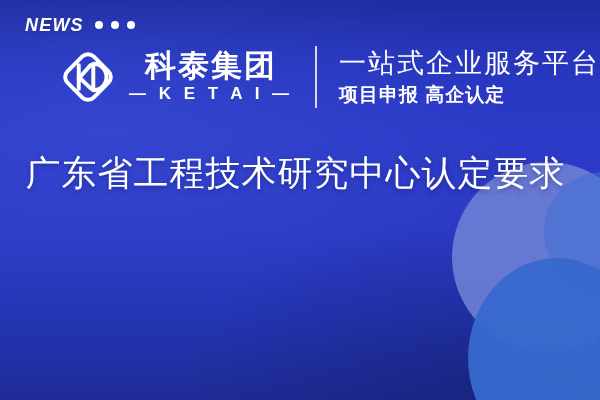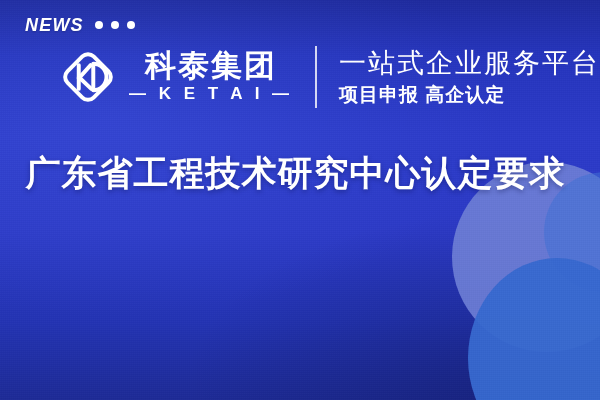--- a/index.html
+++ b/index.html
@@ -182,21 +182,21 @@
 
   
   #headline {
     position: absolute;
     left: 0;
     right: 9px;
     top: 152px;
     text-align: center;
     color: #ffffff;
     font-size: 35px;
-    font-weight: bold;
+    font-weight: normal;
     letter-spacing: 1px;
     line-height: 1.2;
     white-space: nowrap;
     text-shadow: 0 2px 5px rgba(6,12,60,.35);
   }
 </style>
 </head>
 <body>
 
 <div id="banner">

